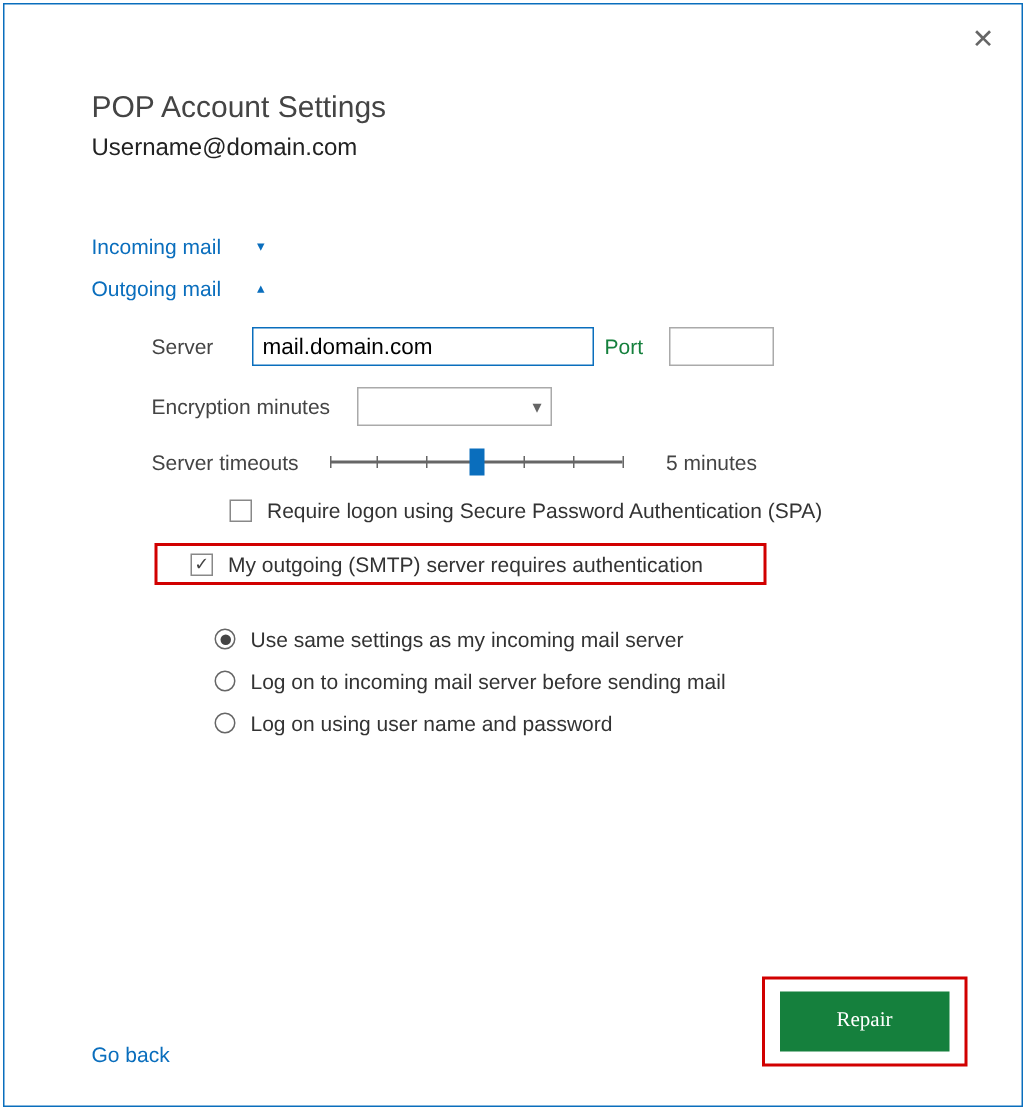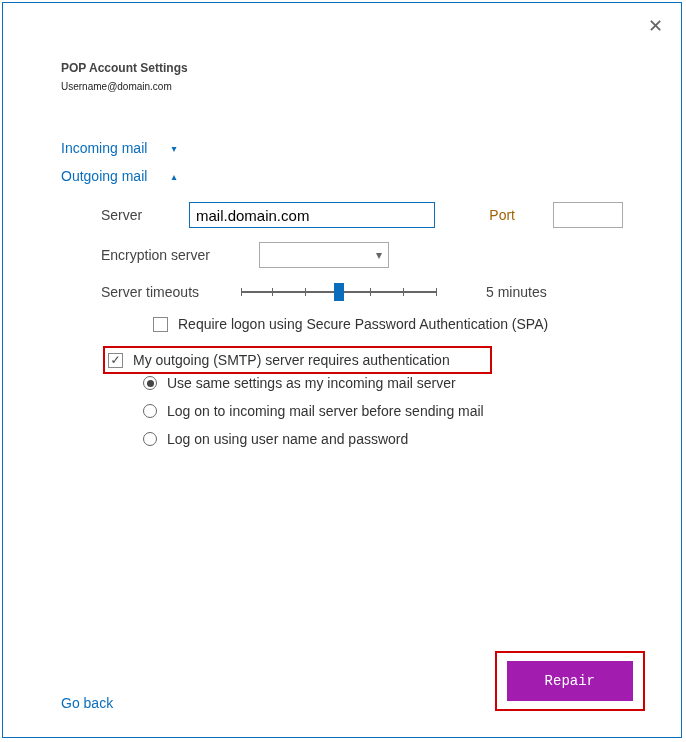--- a/index.html
+++ b/index.html
@@ -28,27 +28,27 @@
       font-size: 18px;
       color: #666;
       cursor: pointer;
       font-family: Arial, sans-serif;
       line-height: 1;
     }
     .content {
       padding: 58px 58px 0 58px;
     }
     .title {
-      font-size: 12px;
-      color: #444;
-      font-weight: 700;
+      font-size: 20px;
+      color: #444;
+      font-weight: 400;
       margin-bottom: 6px;
     }
     .subtitle {
-      font-size: 10px;
+      font-size: 16px;
       color: #222;
       margin-bottom: 48px;
     }
     .section-toggle {
       color: #0a6ebd;
       font-size: 14px;
       cursor: pointer;
       margin-bottom: 12px;
       display: flex;
       align-items: center;
@@ -58,43 +58,42 @@
       font-size: 10px;
     }
     .section-body {
       padding-left: 40px;
       padding-top: 6px;
     }
     .row {
       display: flex;
       align-items: center;
       margin-bottom: 14px;
-      gap: 28px;
+      gap: 7px;
     }
     .row-label {
       color: #444;
       width: 60px;
       flex-shrink: 0;
     }
     .row-label-wide {
       color: #444;
       width: 130px;
       flex-shrink: 0;
     }
     .server-input {
       border: 1px solid #0a6ebd;
       height: 26px;
-      width: 258px;
+      width: 228px;
       padding: 2px 6px;
       font-size: 15px;
       font-family: inherit;
     }
     .port-label {
-      margin-left: 26px;
-      color: #a16207;
+      color: #15803d;
     }
     .port-input {
       border: 1px solid #aaa;
       height: 26px;
       width: 70px;
       padding: 2px 6px;
       font-size: 14px;
       margin-left: 10px;
     }
     .enc-select {
@@ -165,23 +164,23 @@
       align-items: center;
       justify-content: center;
       font-size: 12px;
       color: #444;
     }
     .checkbox.checked::before {
       content: "✓";
     }
     .highlight {
       border: 2px solid #d10000;
-      padding: 4px 40px 4px 3px;
+      padding: 4px 40px 4px 22px;
       margin-left: 2px;
-      margin-bottom: 1px;
+      margin-bottom: 28px;
       margin-top: 4px;
       display: inline-flex;
       align-items: center;
       gap: 10px;
     }
     .radio-group {
       padding-left: 42px;
       text-align: right;
     }
     .radio-row {
@@ -219,27 +218,27 @@
     .go-back {
       color: #0a6ebd;
       font-size: 14px;
       cursor: pointer;
     }
     .repair-wrap {
       border: 2px solid #d10000;
       padding: 8px 10px;
     }
     .repair-btn {
-      background: #a21caf;
+      background: #15803d;
       color: #fff;
       border: none;
       padding: 12px 38px;
       font-size: 14px;
       cursor: pointer;
-      font-family: Liberation Mono, monospace;
+      font-family: Liberation Serif, serif;
     }
   </style>
 </head>
 <body>
 
 <div class="dialog">
 
   <div class="close-btn">✕</div>
 
   <div class="content">
@@ -259,21 +258,21 @@
     <div class="section-body">
 
       <div class="row">
         <span class="row-label">Server</span>
         <input class="server-input" type="text" value="mail.domain.com" style="">
         <span class="port-label">Port</span>
         <input class="port-input" type="text" value="" style="">
       </div>
 
       <div class="row">
-        <span class="row-label-wide">Encryption server</span>
+        <span class="row-label-wide">Encryption minutes</span>
         <div class="enc-select"></div>
       </div>
 
       <div class="row">
         <span class="row-label-wide" style="width:108px">Server timeouts</span>
         <div class="slider-wrap">
           <div class="slider-track">
             <span class="slider-tick" style="left:0%"></span>
             <span class="slider-tick" style="left:16%"></span>
             <span class="slider-tick" style="left:33%"></span>

